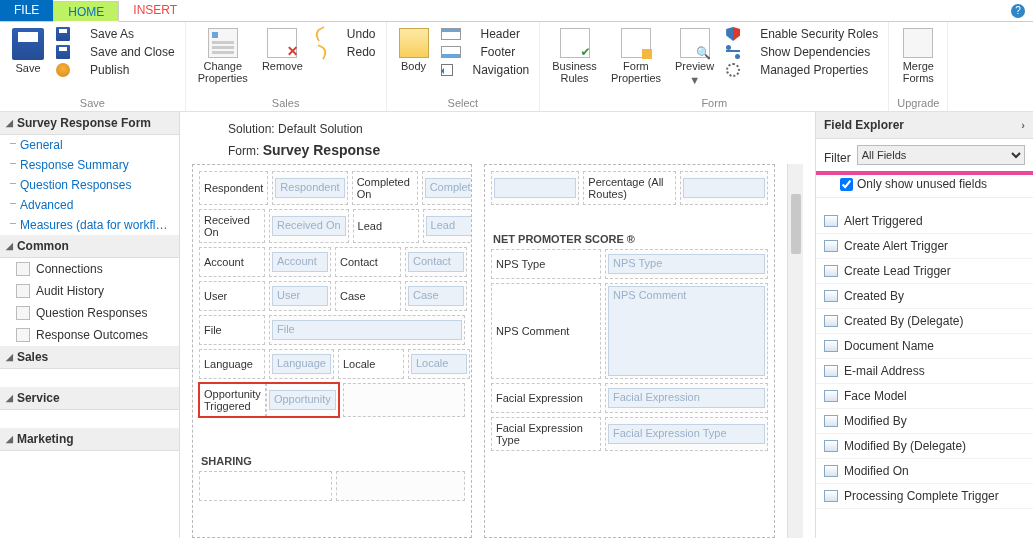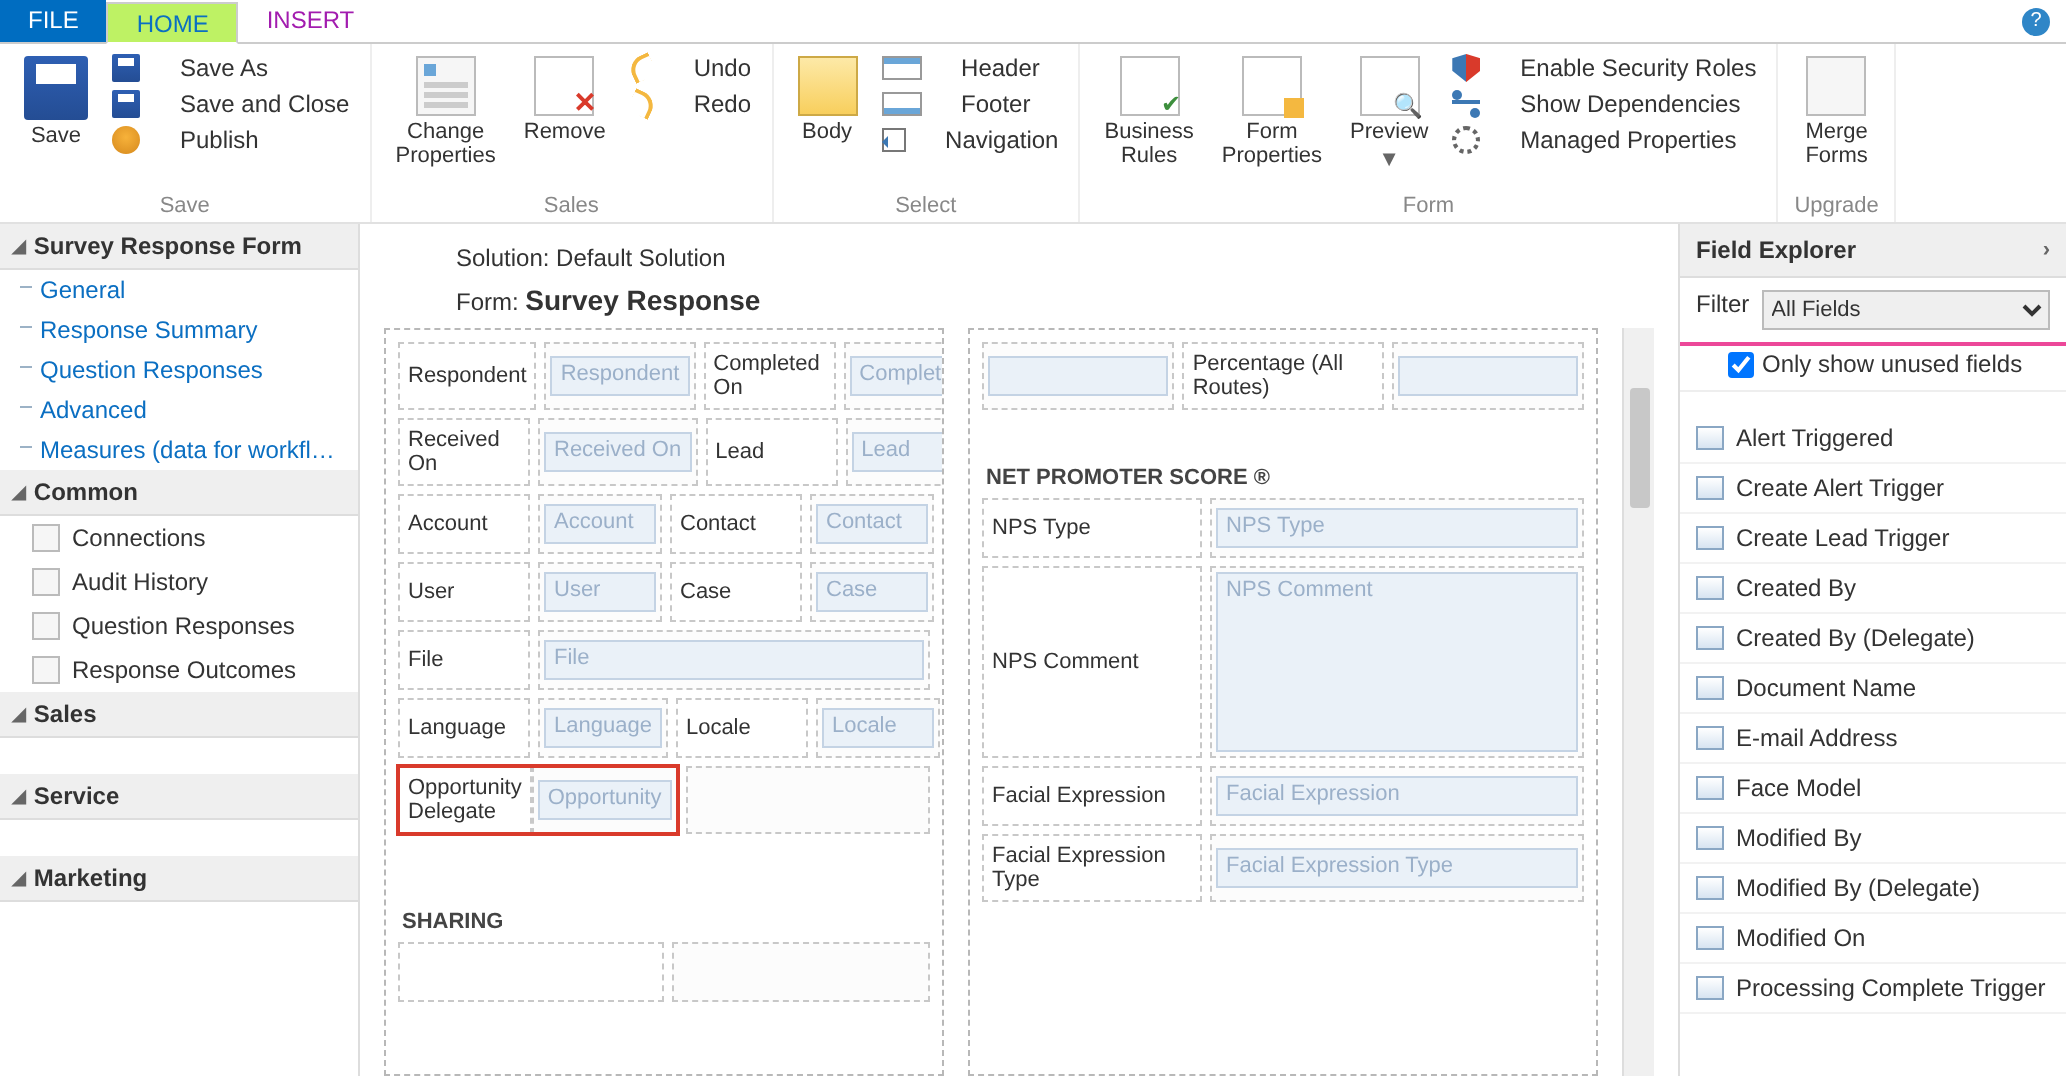--- a/index.html
+++ b/index.html
@@ -1,18 +1,18 @@
 <!DOCTYPE html>
 <html><head>
 <meta charset="utf-8">
 <style>
 * { box-sizing:border-box; margin:0; padding:0; font-family:"Segoe UI",Tahoma,sans-serif; font-size:12px; color:#333; }
 body { width:1033px; height:538px; background:#fff; overflow:hidden; position:relative; }
 .ribbon-tabs { display:flex; height:22px; border-bottom:1px solid #ccc; align-items:stretch; }
-.ribbon-tab { padding:3px 14px; cursor:pointer; color:#a21caf; }
+.ribbon-tab { padding:3px 14px; cursor:pointer; color:#ef4444; }
 .ribbon-tab.file { background:#006dc1; color:#fff; }
 .ribbon-tab.active { color:#0b6fc2; border:1px solid #ccc; border-bottom:1px solid #fff; background:#bef264; position:relative; top:1px; }
 .help-icon { position:absolute; right:8px; top:4px; width:14px; height:14px; border-radius:50%; background:#2f86c7; color:#fff; font-size:10px; text-align:center; line-height:14px; cursor:pointer; }
 
 .ribbon-body { display:flex; height:90px; border-bottom:1px solid #e1e1e1; background:#fff; }
 .rgroup { display:flex; flex-direction:column; align-items:center; padding:4px 8px 0; border-right:1px solid #eee; }
 .rgroup-content { flex:1; display:flex; align-items:flex-start; gap:6px; }
 .rgroup-label { font-size:11px; color:#888; margin-top:auto; padding-bottom:2px; }
 .big-btn { display:flex; flex-direction:column; align-items:center; gap:2px; padding:2px 4px; cursor:pointer; }
 .big-btn span { font-size:11px; text-align:center; line-height:1.1; }
@@ -71,23 +71,23 @@
 .frow{display:flex;gap:4px;margin-bottom:4px;}
 .fcell{flex:1;border:1px dashed #c8c8c8;background:#fcfcfc;min-height:30px;display:flex;align-items:center;}
 .fcell.lbl{padding:4px;font-size:11px;background:#fff;}
 .fcell.val{padding:2px;}
 .ph{width:100%;height:20px;border:1px solid #c4d3e4;background:#eaf1f8;color:#9bb0c9;font-size:11px;padding:2px 4px;overflow:hidden;white-space:nowrap;}
 .section-title{font-weight:bold;font-size:11px;padding:4px 2px;color:#444;}
 .highlight{outline:2px solid #d93a2b;outline-offset:-1px;}
 .vscroll{width:16px;background:#f0f0f0;border-left:1px solid #ddd;}
 .vthumb{width:10px;height:60px;background:#c8c8c8;margin:30px auto 0;border-radius:2px;}
 
-.right-pane{width:194px;border-left:1px solid #ddd;background:#fff;display:flex;flex-direction:column;}
+.right-pane{width:218px;border-left:1px solid #ddd;background:#fff;display:flex;flex-direction:column;}
 .rp-header{background:#efefef;padding:6px 8px;font-weight:bold;border-bottom:1px solid #ddd;display:flex;justify-content:space-between;align-items:center;}
-.rp-filter{padding:6px 8px;display:flex;align-items:flex-start;gap:6px;border-bottom:2px solid #ec4899;}
+.rp-filter{padding:6px 8px;display:flex;align-items:flex-end;gap:6px;border-bottom:4px solid #ec4899;}
 .rp-filter select{flex:1;font-size:11px;height:20px;border:1px solid #bbb;}
 .rp-check{padding:2px 8px 6px 24px;border-bottom:1px solid #eee;display:flex;align-items:center;gap:4px;}
 .rp-list{flex:1;overflow-y:auto;margin-top:11px;}
 .rp-item{display:flex;align-items:center;gap:6px;padding:5px 8px;border-bottom:1px solid #f2f2f2;cursor:pointer;}
 .fld-ico{width:14px;height:12px;border:1px solid #8aa7c4;background:linear-gradient(#fff,#d7e4f1);}
 .chev{font-size:11px;color:#666;}
 </style>
 </head>
 <body>
 
@@ -331,21 +331,21 @@
                 <div class="fcell val" style="flex:0 0 62px">
                   <div class="ph">Language</div>
                 </div>
                 <div class="fcell lbl" style="flex:0 0 66px">Locale</div>
                 <div class="fcell val" style="flex:0 0 62px">
                   <div class="ph">Locale</div>
                 </div>
               </div>
               <div class="frow">
                 <div class="highlight" style="display: flex; flex: 0 0 132px;">
-                  <div class="fcell lbl" style="flex:0 0 66px">Opportunity Delegate</div>
+                  <div class="fcell lbl" style="flex:0 0 66px">Opportunity Triggered</div>
                   <div class="fcell val" style="flex:0 0 62px">
                     <div class="ph">Opportunity</div>
                   </div>
                 </div>
                 <div class="fcell"></div>
               </div>
             </div>
           <div style="height:30px"></div>
           <div class="section-title">SHARING</div>
           <div class="frow">

